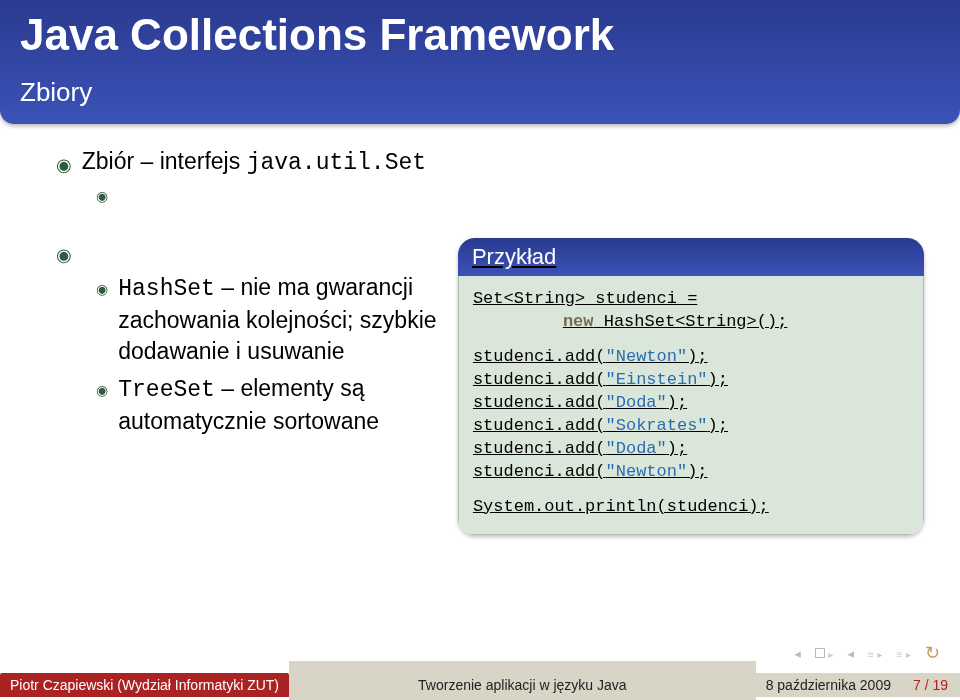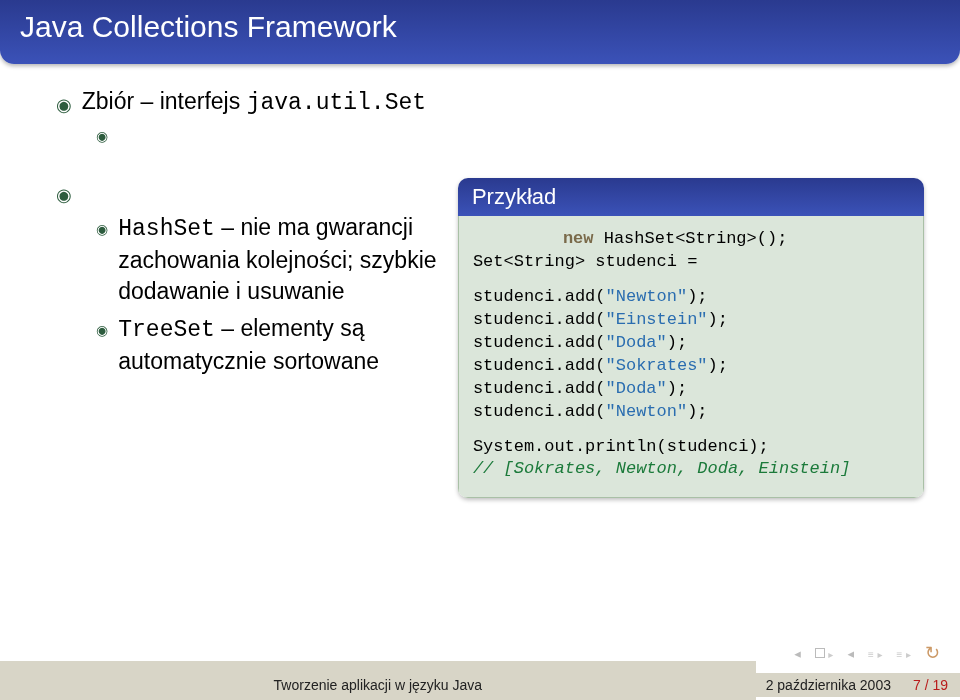--- a/index.html
+++ b/index.html
@@ -1,31 +1,31 @@
 <!DOCTYPE html>
 <html><head>
 <meta charset="utf-8">
 <style>
   * { margin: 0; padding: 0; box-sizing: border-box; }
   body { width: 960px; height: 700px; font-family: Arial, Helvetica, sans-serif; background: #fff; position: relative; overflow: hidden; }
   .header { background: linear-gradient(to bottom, #2a3a8f 0%, #3b52b8 100%); color: #fff; padding: 10px 20px 16px 20px; border-bottom-left-radius: 14px; border-bottom-right-radius: 14px; box-shadow: 0 2px 4px rgba(0,0,0,0.3); }
-  .title { font-size: 30px; font-weight: normal; margin-bottom: 4px; }
+  .title { font-size: 44px; font-weight: bold; margin-bottom: 17px; }
   .subtitle { font-size: 26px; }
   .content { padding: 24px 36px 0 56px; font-size: 23px; color: #000; }
   .bullet-row { display: flex; align-items: flex-start; margin-bottom: 4px; }
   .bullet { color: #2d5c3e; font-size: 18px; margin-right: 10px; flex-shrink: 0; margin-top: 6px; }
   .sub-bullet-row { display: flex; align-items: flex-start; margin-left: 40px; margin-bottom: 4px; }
   .sub-bullet { color: #2d5c3e; font-size: 14px; margin-right: 10px; flex-shrink: 0; margin-top: 8px; }
   .mono { font-family: "Courier New", Courier, monospace; margin-top: 9px; }
   .columns { display: flex; gap: 20px; margin-top: 34px; }
   .left-col { flex: 0 0 44%; }
   .left-col .bullet-row { margin-bottom: 6px; }
   .left-col .sub-bullet-row { margin-bottom: 6px; line-height: 1.35; }
   .right-col { flex: 1; }
-  .example-box { border-radius: 10px; overflow: hidden; box-shadow: 0 2px 4px rgba(0,0,0,0.25); }
+  .example-box { border-radius: 17px; overflow: hidden; box-shadow: 0 2px 4px rgba(0,0,0,0.25); text-decoration: underline; }
   .example-header { background: linear-gradient(to bottom, #2a3a8f 0%, #3b52b8 100%); color: #fff; font-size: 22px; padding: 6px 14px; }
   .example-body { background: #dbe6da; border: 1px solid #a9c0a6; border-top: none; font-family: "Courier New", Courier, monospace; font-size: 17px; line-height: 1.35; padding: 12px 14px 16px 14px; color: #000; }
   .kw-new { color: #7a6a4a; font-weight: bold; }
   .str { color: #2a6db0; }
   .comment { color: #1b7a3a; font-style: italic; }
   .footer { position: absolute; bottom: 0; left: 0; right: 0; height: 30px; display: flex; align-items: center; font-size: 14px; }
   .footer-left { background: #a22; color: #fff; padding: 4px 10px; border-radius: 2px 2px 0 0; flex-shrink: 0; }
   .footer-mid { background: #d8d5c7; flex: 1; text-align: center; padding: 16px 0; color: #222; }
   .footer-right-date { background: #d8d5c7; color: #222; padding: 4px 10px; }
   .footer-right-page { background: #d8d5c7; color: #b91c1c; padding: 4px 12px; }
@@ -34,20 +34,21 @@
   .triangle-left { color: #bbb; }
   .box-icon { border: 1px solid #bbb; width: 10px; height: 10px; display: inline-block; }
   .small-tri { font-size: 10px; color: #ccc; }
   .orange-arc { color: #c96; font-size: 18px; }
 </style>
 </head>
 <body>
 
 <div class="header">
   <div class="title">Java Collections Framework</div>
+  <div class="subtitle">Zbiory</div>
 </div>
 
 <div class="content">
 
   <div class="bullet-row">
     <span class="bullet">◉</span>
     <span>
       <span>Zbiór – interfejs </span><span class="mono">java.util.Set</span>
     </span>
   </div>
@@ -67,45 +68,45 @@
       <div class="sub-bullet-row">
         <span class="sub-bullet">◉</span>
         <span><span class="mono">TreeSet</span><span> – elementy są automatycznie sortowane</span></span>
       </div>
     </div>
 
     <div class="right-col">
       <div class="example-box">
         <div class="example-header">Przykład</div>
         <div class="example-body">
+          <div><span>Set&lt;String&gt; studenci =</span></div>
           <div style="padding-left:90px;"><span class="kw-new">new</span><span> HashSet&lt;String&gt;();</span></div>
-          <div><span>Set&lt;String&gt; studenci =</span></div>
           <div style="height:12px"></div>
           <div><span>studenci.add(</span><span class="str">"Newton"</span><span>);</span></div>
           <div><span>studenci.add(</span><span class="str">"Einstein"</span><span>);</span></div>
           <div><span>studenci.add(</span><span class="str">"Doda"</span><span>);</span></div>
           <div><span>studenci.add(</span><span class="str">"Sokrates"</span><span>);</span></div>
           <div><span>studenci.add(</span><span class="str">"Doda"</span><span>);</span></div>
           <div><span>studenci.add(</span><span class="str">"Newton"</span><span>);</span></div>
           <div style="height:12px"></div>
           <div>System.out.println(studenci);</div>
-          <div class="comment">// [Sokrates, Newton, Doda, Einstein]</div>
         </div>
       </div>
     </div>
   </div>
 
 </div>
 
 <div class="nav-icons">
   <span class="triangle-left">◂</span>
   <span><span class="box-icon"></span> <span class="small-tri">▸</span></span>
   <span class="triangle-left">◂</span>
   <span><span class="small-tri">≡</span> <span class="small-tri">▸</span></span>
   <span><span class="small-tri">≡</span> <span class="small-tri">▸</span></span>
   <span class="orange-arc">↻</span>
 </div>
 
 <div class="footer">
+  <div class="footer-left">Piotr Czapiewski (Wydział Informatyki ZUT)</div>
   <div class="footer-mid">Tworzenie aplikacji w języku Java</div>
-  <div class="footer-right-date">2 października 2003</div>
+  <div class="footer-right-date">8 października 2009</div>
   <div class="footer-right-page">7 / 19</div>
 </div>
 
 </body></html>

